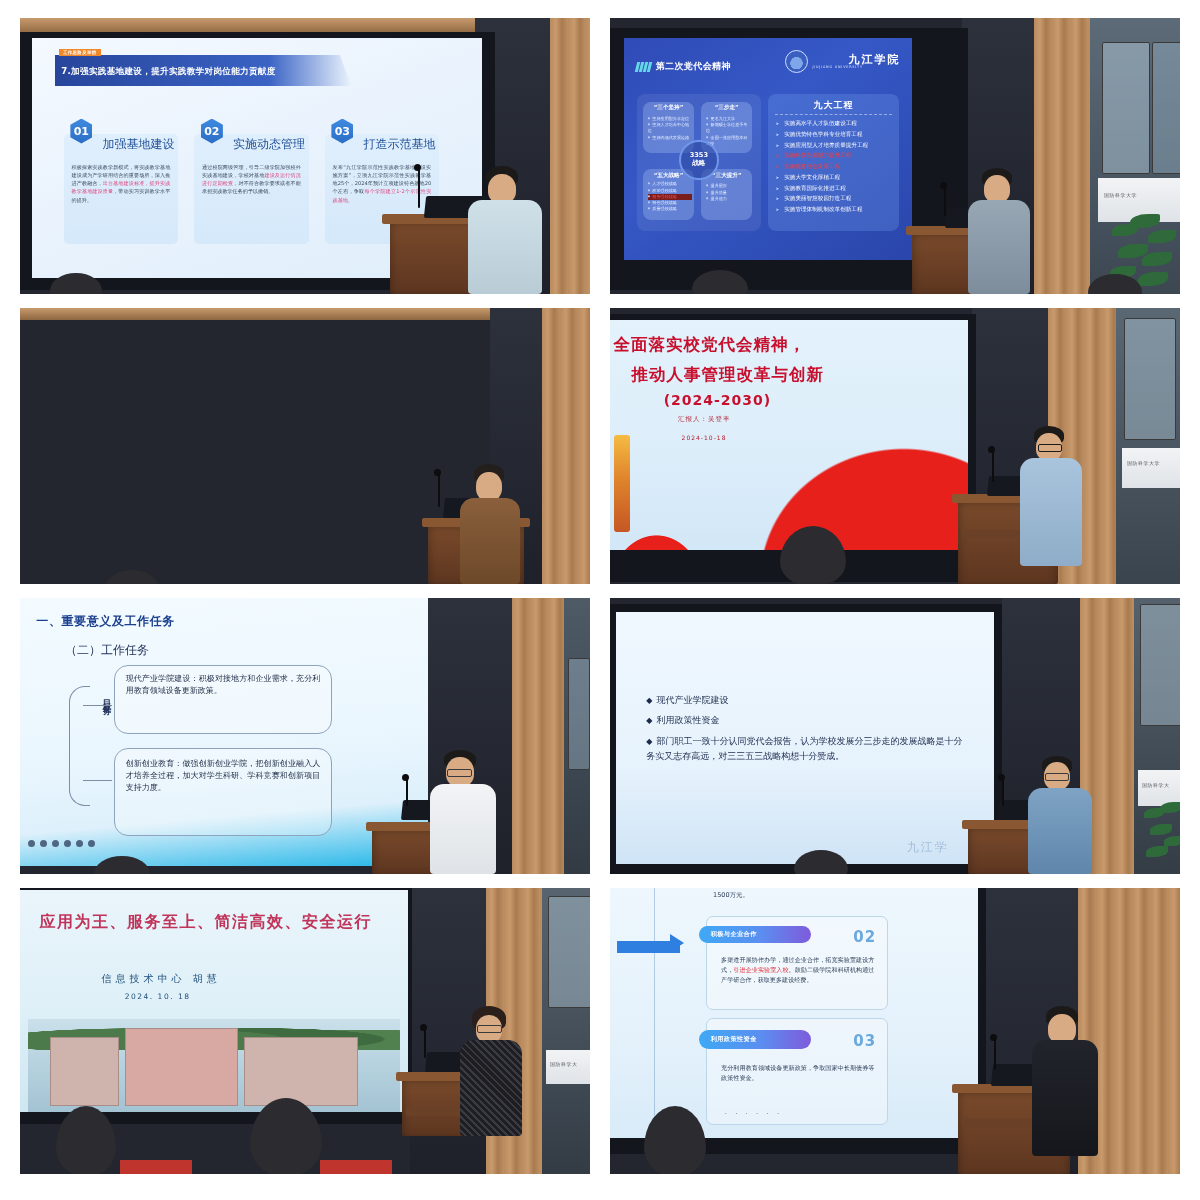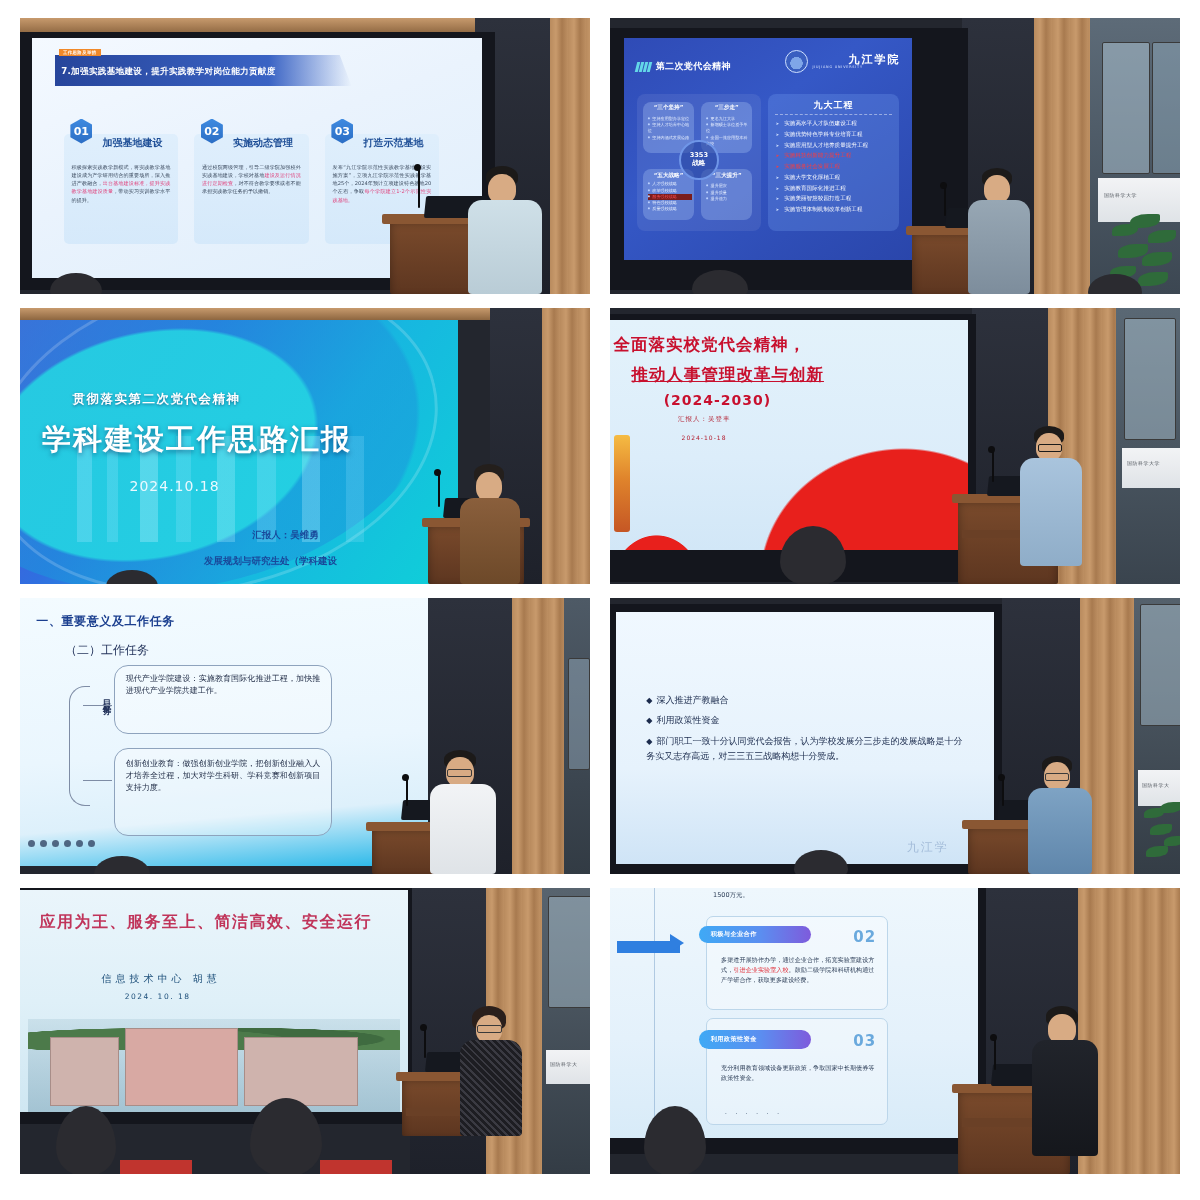--- a/index.html
+++ b/index.html
@@ -46,21 +46,21 @@
   .s1 .banner-t{position:absolute;left:6.5%;top:11.5%;color:#fff;font-size:8.6px;font-weight:bold;
       letter-spacing:.3px;z-index:3;white-space:nowrap;}
   .s1 .card{position:absolute;top:40%;height:46%;width:25.5%;
       background:linear-gradient(180deg,rgba(222,238,252,.92),rgba(209,231,250,.8));
       border-radius:5px;}
   .s1 .c1{left:7%;}.s1 .c2{left:36%;}.s1 .c3{left:65%;}
   .s1 .hex{position:absolute;top:-14%;left:6%;width:22px;height:25px;
       background:linear-gradient(180deg,#3e8ae0,#2b6dc4);
       clip-path:polygon(50% 0,100% 25%,100% 75%,50% 100%,0 75%,0 25%);
       color:#fff;font-size:11px;font-weight:bold;display:flex;align-items:center;justify-content:center;}
-  .s1 .ctitle{position:absolute;top:2%;left:34%;color:#1f4f97;font-size:10px;font-weight:bold;white-space:nowrap;}
+  .s1 .ctitle{position:absolute;top:2%;left:34%;color:#1f4f97;font-size:12px;font-weight:normal;white-space:nowrap;}
   .s1 .ctext{position:absolute;left:7%;right:7%;top:26%;color:#3b4a5e;font-size:5.1px;line-height:1.62;text-align:justify;}
   .s1 .hl{color:#e0447d;}
 
   
   .s2{background:linear-gradient(145deg,#2f4bb6 0%,#3558c6 40%,#2a46ab 100%);}
   .s2 .bars{position:absolute;left:4%;top:11%;display:flex;gap:1.6px;}
   .s2 .bars i{display:block;width:2.6px;height:10px;background:#63d7e8;transform:skewX(-14deg);}
   .s2 .htitle{position:absolute;left:11%;top:10%;color:#fff;font-size:9px;font-weight:bold;letter-spacing:.4px;}
   .s2 .logo{position:absolute;right:4%;top:5.5%;display:flex;align-items:center;gap:4px;}
   .s2 .logo .seal{width:21px;height:21px;border-radius:50%;border:1.4px solid #cfe0ff;
@@ -109,21 +109,21 @@
   .s3 .date{position:absolute;left:25%;top:60%;color:#eaf9ff;font-size:14px;letter-spacing:1px;}
   .s3 .by{position:absolute;left:53%;top:79%;color:#19489a;font-size:9.5px;font-weight:bold;font-family:"DejaVu Serif",serif;}
   .s3 .dept{position:absolute;left:42%;top:89%;color:#19489a;font-size:9.5px;font-weight:bold;font-family:"DejaVu Serif",serif;white-space:nowrap;}
 
   
   .s4{background:linear-gradient(180deg,#e3f2fb 0%,#dcedfa 60%,#d2e7f7 100%);}
   .s4 .wave{position:absolute;left:0;right:0;bottom:0;height:74%;
       background:radial-gradient(ellipse 62% 120% at 82% 118%,#e8201c 0 64%,transparent 65%),
                  radial-gradient(ellipse 20% 52% at 13% 126%,#e8201c 0 66%,transparent 67%);}
   .s4 .t1{position:absolute;left:1%;top:6%;color:#c8102e;font-size:16.5px;font-weight:bold;letter-spacing:1px;}
-  .s4 .t2{position:absolute;left:6%;top:19%;color:#c8102e;font-size:16.5px;font-weight:bold;letter-spacing:1px;text-decoration:underline;}
+  .s4 .t2{position:absolute;left:6%;top:19%;color:#c8102e;font-size:16.5px;font-weight:bold;letter-spacing:1px;}
   .s4 .t3{position:absolute;left:15%;top:31.5%;color:#c8102e;font-size:14px;font-weight:bold;letter-spacing:1px;}
   .s4 .t4{position:absolute;left:19%;top:41.5%;color:#b21b2c;font-size:6.5px;letter-spacing:1px;}
   .s4 .t5{position:absolute;left:20%;top:49.5%;color:#b21b2c;font-size:6px;letter-spacing:1px;}
   .s4 .torch{position:absolute;left:1%;top:50%;width:16px;height:42%;
       background:linear-gradient(180deg,#f7b733,#e07b1a 45%,#c44a12);border-radius:3px;opacity:.92;}
 
   
   .s5{background:linear-gradient(175deg,#f3fbff 0%,#eaf6fe 55%,#ddf0fb 78%,#22b6e8 100%);}
   .s5 .h1{position:absolute;left:4%;top:5.5%;color:#1b3f8f;font-size:12px;font-weight:bold;letter-spacing:.6px;}
   .s5 .h2{position:absolute;left:11%;top:16.5%;color:#24345c;font-size:12px;font-family:"DejaVu Serif",serif;}
@@ -341,30 +341,20 @@
     </div>
     <div class="audience" style="left:82px;top:252px;width:56px;height:32px;"></div>
     <div class="audience" style="left:478px;top:256px;width:54px;height:30px;"></div>
   </div>
 
   <div class="photo">
     <div class="room"></div>
     <div class="ceiling" style="height:12px;"></div>
     <div class="wall-wood" style="right:0;width:48px;"></div>
     <div class="wall-dark" style="right:48px;width:52px;"></div>
-    <div class="screen s3" style="left:0;top:12px;width:438px;height:264px;">
-      <div class="swirl sw1"></div>
-      <div class="swirl sw2"></div>
-      <div class="city"></div>
-      <div class="sub">贯彻落实第二次党代会精神</div>
-      <div class="main">学科建设工作思路汇报</div>
-      <div class="date">2024.10.18</div>
-      <div class="by">汇报人：吴维勇</div>
-      <div class="dept">发展规划与研究生处（学科建设</div>
-    </div>
     <div class="podium" style="left:408px;top:214px;width:96px;height:62px;"></div>
     <div class="podium-top" style="left:402px;top:210px;width:108px;height:9px;"></div>
     <div class="laptop" style="left:424px;top:190px;width:56px;height:20px;"></div>
     <div class="mic" style="left:418px;top:165px;width:2px;height:34px;"></div>
     <div class="mic-head" style="left:414px;top:161px;"></div>
     <div class="person" style="left:440px;top:156px;width:60px;height:120px;">
       <div class="p-hair" style="left:14px;top:0;width:30px;height:19px;background:#241f1c;"></div>
       <div class="p-head" style="left:16px;top:8px;width:26px;height:29px;"></div>
       <div class="p-body" style="left:0;top:34px;width:60px;height:86px;background:linear-gradient(180deg,#8a5f3c,#6d4929);"></div>
     </div>
@@ -412,21 +402,21 @@
     <div class="wall-dark" style="left:544px;right:0;background:linear-gradient(180deg,#4e5a66,#323b44);"></div>
     <div class="glass" style="left:548px;top:60px;width:20px;height:110px;background:rgba(180,205,225,.35);"></div>
     <div class="screen s5" style="left:0;top:0;width:408px;height:268px;">
       <div class="h1">一、重要意义及工作任务</div>
       <div class="h2">（二）工作任务</div>
       <div class="brace"></div>
       <div class="bl">目标任务</div>
       <div class="conn" style="top:40%;"></div>
       <div class="conn" style="top:68%;"></div>
       <div class="box" style="top:25%;height:25%;">
-        <div class="btext">现代产业学院建设：实施教育国际化推进工程，加快推进现代产业学院共建工作。</div>
+        <div class="btext">现代产业学院建设：积极对接地方和企业需求，充分利用教育领域设备更新政策。</div>
       </div>
       <div class="box" style="top:56%;height:32%;">
         <div class="btext">创新创业教育：做强创新创业学院，把创新创业融入人才培养全过程，加大对学生科研、学科竞赛和创新项目支持力度。</div>
       </div>
       <div class="ctrl">
           <i></i>
           <i></i>
           <i></i>
           <i></i>
           <i></i>
@@ -459,21 +449,21 @@
     <div class="plant" style="left:534px;top:204px;width:40px;height:72px;">
       <i style="left:0;top:6px;width:20px;height:10px;"></i>
         <i style="left:16px;top:0;width:22px;height:11px;"></i>
       <i style="left:6px;top:22px;width:22px;height:11px;"></i>
         <i style="left:20px;top:34px;width:20px;height:10px;"></i>
       <i style="left:2px;top:44px;width:22px;height:11px;"></i>
     </div>
     <div class="screen-dark-frame" style="left:0;top:6px;width:392px;height:270px;"></div>
     <div class="screen s6" style="left:6px;top:14px;width:378px;height:252px;">
       <div class="bullets">
-        <p class="dia">深入推进产教融合</p>
+        <p class="dia">现代产业学院建设</p>
         <p class="dia">利用政策性资金</p>
         <p class="dia">部门职工一致十分认同党代会报告，认为学校发展分三步走的发展战略是十分务实又志存高远，对三三五三战略构想十分赞成。</p>
       </div>
       <div class="wm">九江学</div>
     </div>
     <div class="podium" style="left:358px;top:226px;width:108px;height:50px;"></div>
     <div class="podium-top" style="left:352px;top:222px;width:120px;height:9px;"></div>
     <div class="laptop" style="left:388px;top:202px;width:60px;height:20px;"></div>
     <div class="mic" style="left:392px;top:180px;width:2px;height:28px;"></div>
     <div class="mic-head" style="left:388px;top:176px;"></div>

